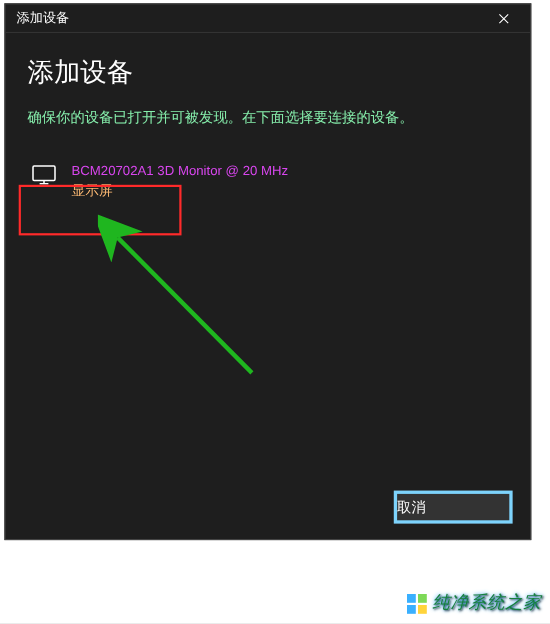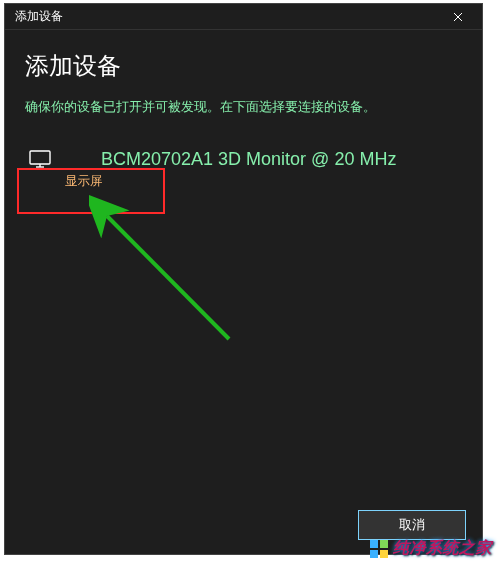--- a/index.html
+++ b/index.html
@@ -3,21 +3,21 @@
 <meta charset="utf-8">
 <style>
   * { box-sizing: border-box; margin: 0; padding: 0; }
   html, body { width: 500px; height: 567px; background: #fff; font-family: "Segoe UI", "Microsoft YaHei", sans-serif; }
   
   .dialog {
     position: absolute;
     left: 4px;
     top: 3px;
     width: 479px;
-    height: 552px;
+    height: 488px;
     background: #1e1e1e;
     border: 1px solid #444;
     color: #fff;
     overflow: hidden;
   }
   
   .titlebar {
     height: 26px;
     display: flex;
     align-items: center;
@@ -37,21 +37,21 @@
   
   .device-item {
     display: flex;
     align-items: flex-start;
     padding: 6px 4px;
     cursor: pointer;
     margin-bottom: 10px;
   }
   .device-item .icon { width: 26px; flex-shrink: 0; padding-top: 2px; }
   .device-item .info { padding-left: 10px; }
-  .device-name { font-size: 18px; color: #86efac; line-height: 1.3; margin-left: 36px; }
+  .device-name { font-size: 12px; color: #d946ef; line-height: 1.3; }
   .device-type { font-size: 12.5px; color: #fdba74; margin-top: 1px; }
   
   .device-highlight {
     position: absolute;
     left: 12px;
     top: 164px;
     width: 148px;
     height: 46px;
     border: 2px solid #ff2a2a;
     pointer-events: none;
@@ -64,24 +64,24 @@
     filter: blur(1px);
     vertical-align: middle;
   }
   
   .cancel-btn {
     position: absolute;
     right: 16px;
     bottom: 14px;
     width: 108px; height: 30px;
     background: #333;
-    border: 1px solid #7dd3fc;
+    border: 3px solid #7dd3fc;
     color: #fff;
     font-size: 13px;
-    display: flex; align-items: center; justify-content: center;
+    display: flex; align-items: center; 
     cursor: pointer;
   }
   
   .arrow-svg {
     position: absolute;
     left: 84px; top: 180px;
     pointer-events: none;
   }
   
   .watermark {
@@ -89,23 +89,23 @@
     right: 8px;
     bottom: 8px;
     display: flex;
     align-items: center;
     gap: 4px;
     z-index: 20;
   }
   .wm-logo { width: 20px; height: 20px; }
   .wm-text {
     font-size: 16px;
-    font-weight: 700;
+    font-weight: 400;
     font-style: italic;
-    color: #be185d;
+    color: #15803d;
     text-shadow: 0 0 4px #2aa7ff, 1px 1px 2px #000;
     letter-spacing: 0.5px;
   }
 </style>
 </head>
 <body>
 
 <div class="dialog">
 
   <div class="titlebar">

